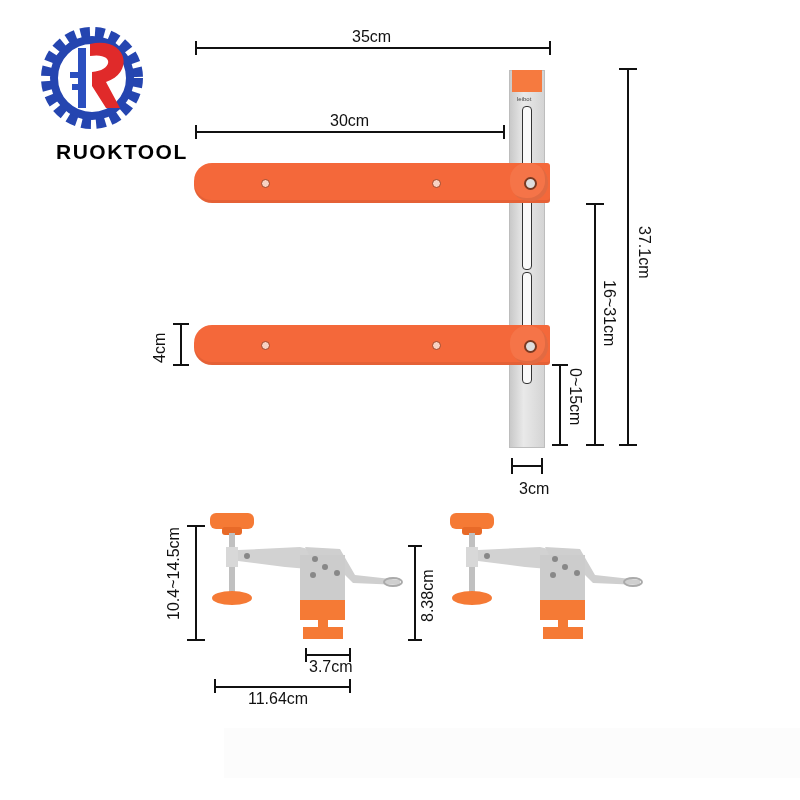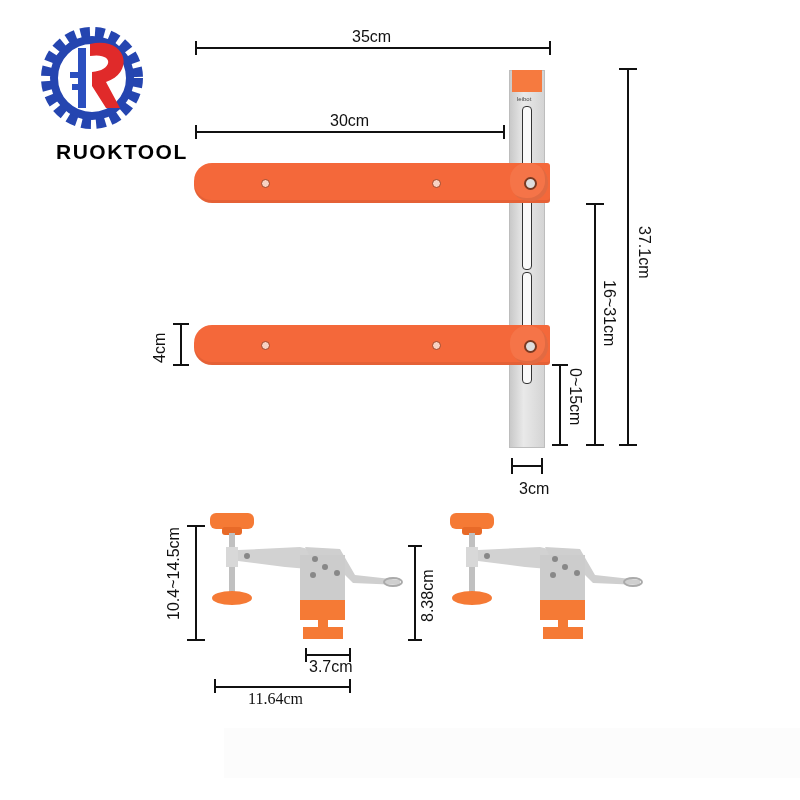--- a/index.html
+++ b/index.html
@@ -117,21 +117,21 @@
 <div class="dim-label vlabel" style="left:166px;top:620px;transform:rotate(-90deg);">10.4~14.5cm</div>
 
 <div class="tick" style="left:306px;top:654px;width:44px;height:2px;"></div>
 <div class="tick" style="left:305px;top:648px;width:2px;height:14px;"></div>
 <div class="tick" style="left:349px;top:648px;width:2px;height:14px;"></div>
 <div class="dim-label" style="left:309px;top:659px;">3.7cm</div>
 
 <div class="tick" style="left:215px;top:686px;width:135px;height:2px;"></div>
 <div class="tick" style="left:214px;top:679px;width:2px;height:14px;"></div>
 <div class="tick" style="left:349px;top:679px;width:2px;height:14px;"></div>
-<div class="dim-label" style="left:248px;top:691px;font-family:Liberation Serif, serif;">11.64cm</div>
+<div class="dim-label" style="left:248px;top:691px;">11.64cm</div>
 
 <div class="tick" style="left:414px;top:546px;width:2px;height:94px;"></div>
 <div class="tick" style="left:408px;top:545px;width:14px;height:2px;"></div>
 <div class="tick" style="left:408px;top:639px;width:14px;height:2px;"></div>
 <div class="dim-label vlabel" style="left:420px;top:622px;transform:rotate(-90deg);">8.38cm</div>
 
 <div class="abs" style="left:445px;top:505px;width:210px;height:140px;">
   <svg width="210" height="140" viewBox="0 0 210 140">
     <rect x="5" y="8" width="44" height="16" rx="6" fill="#f57a35"></rect>
     <rect x="17" y="22" width="20" height="8" rx="3" fill="#e86a28"></rect>

